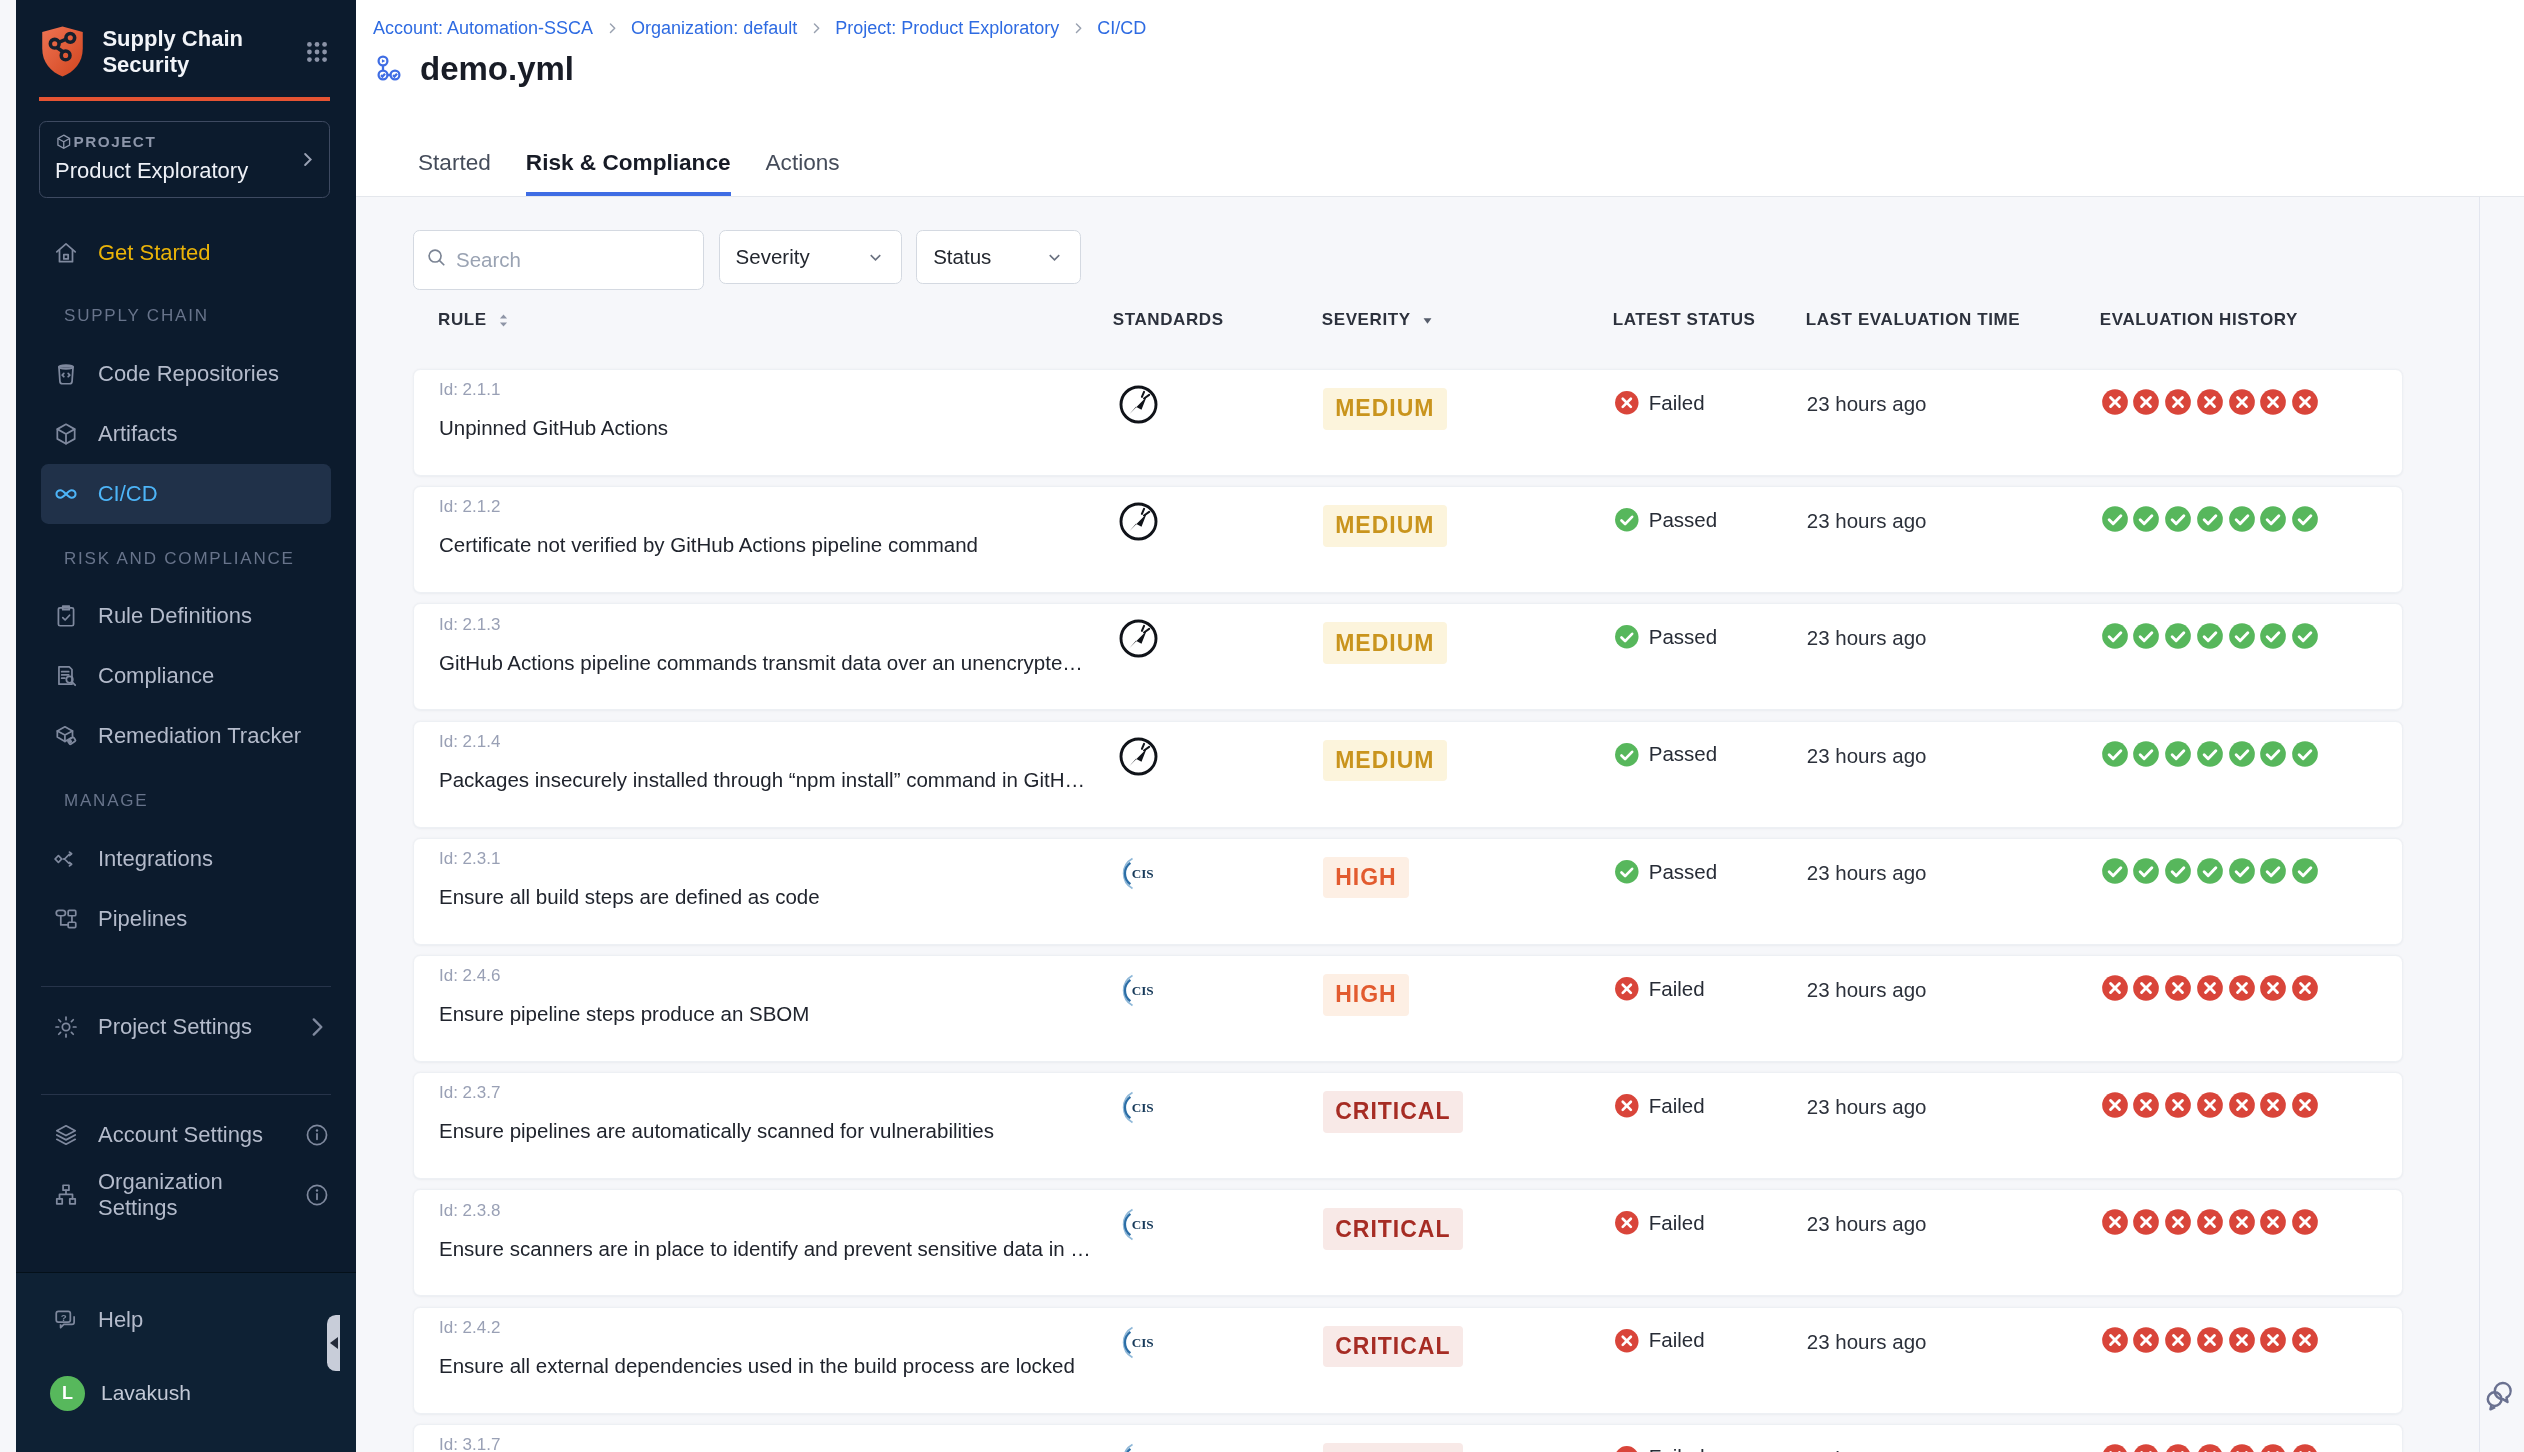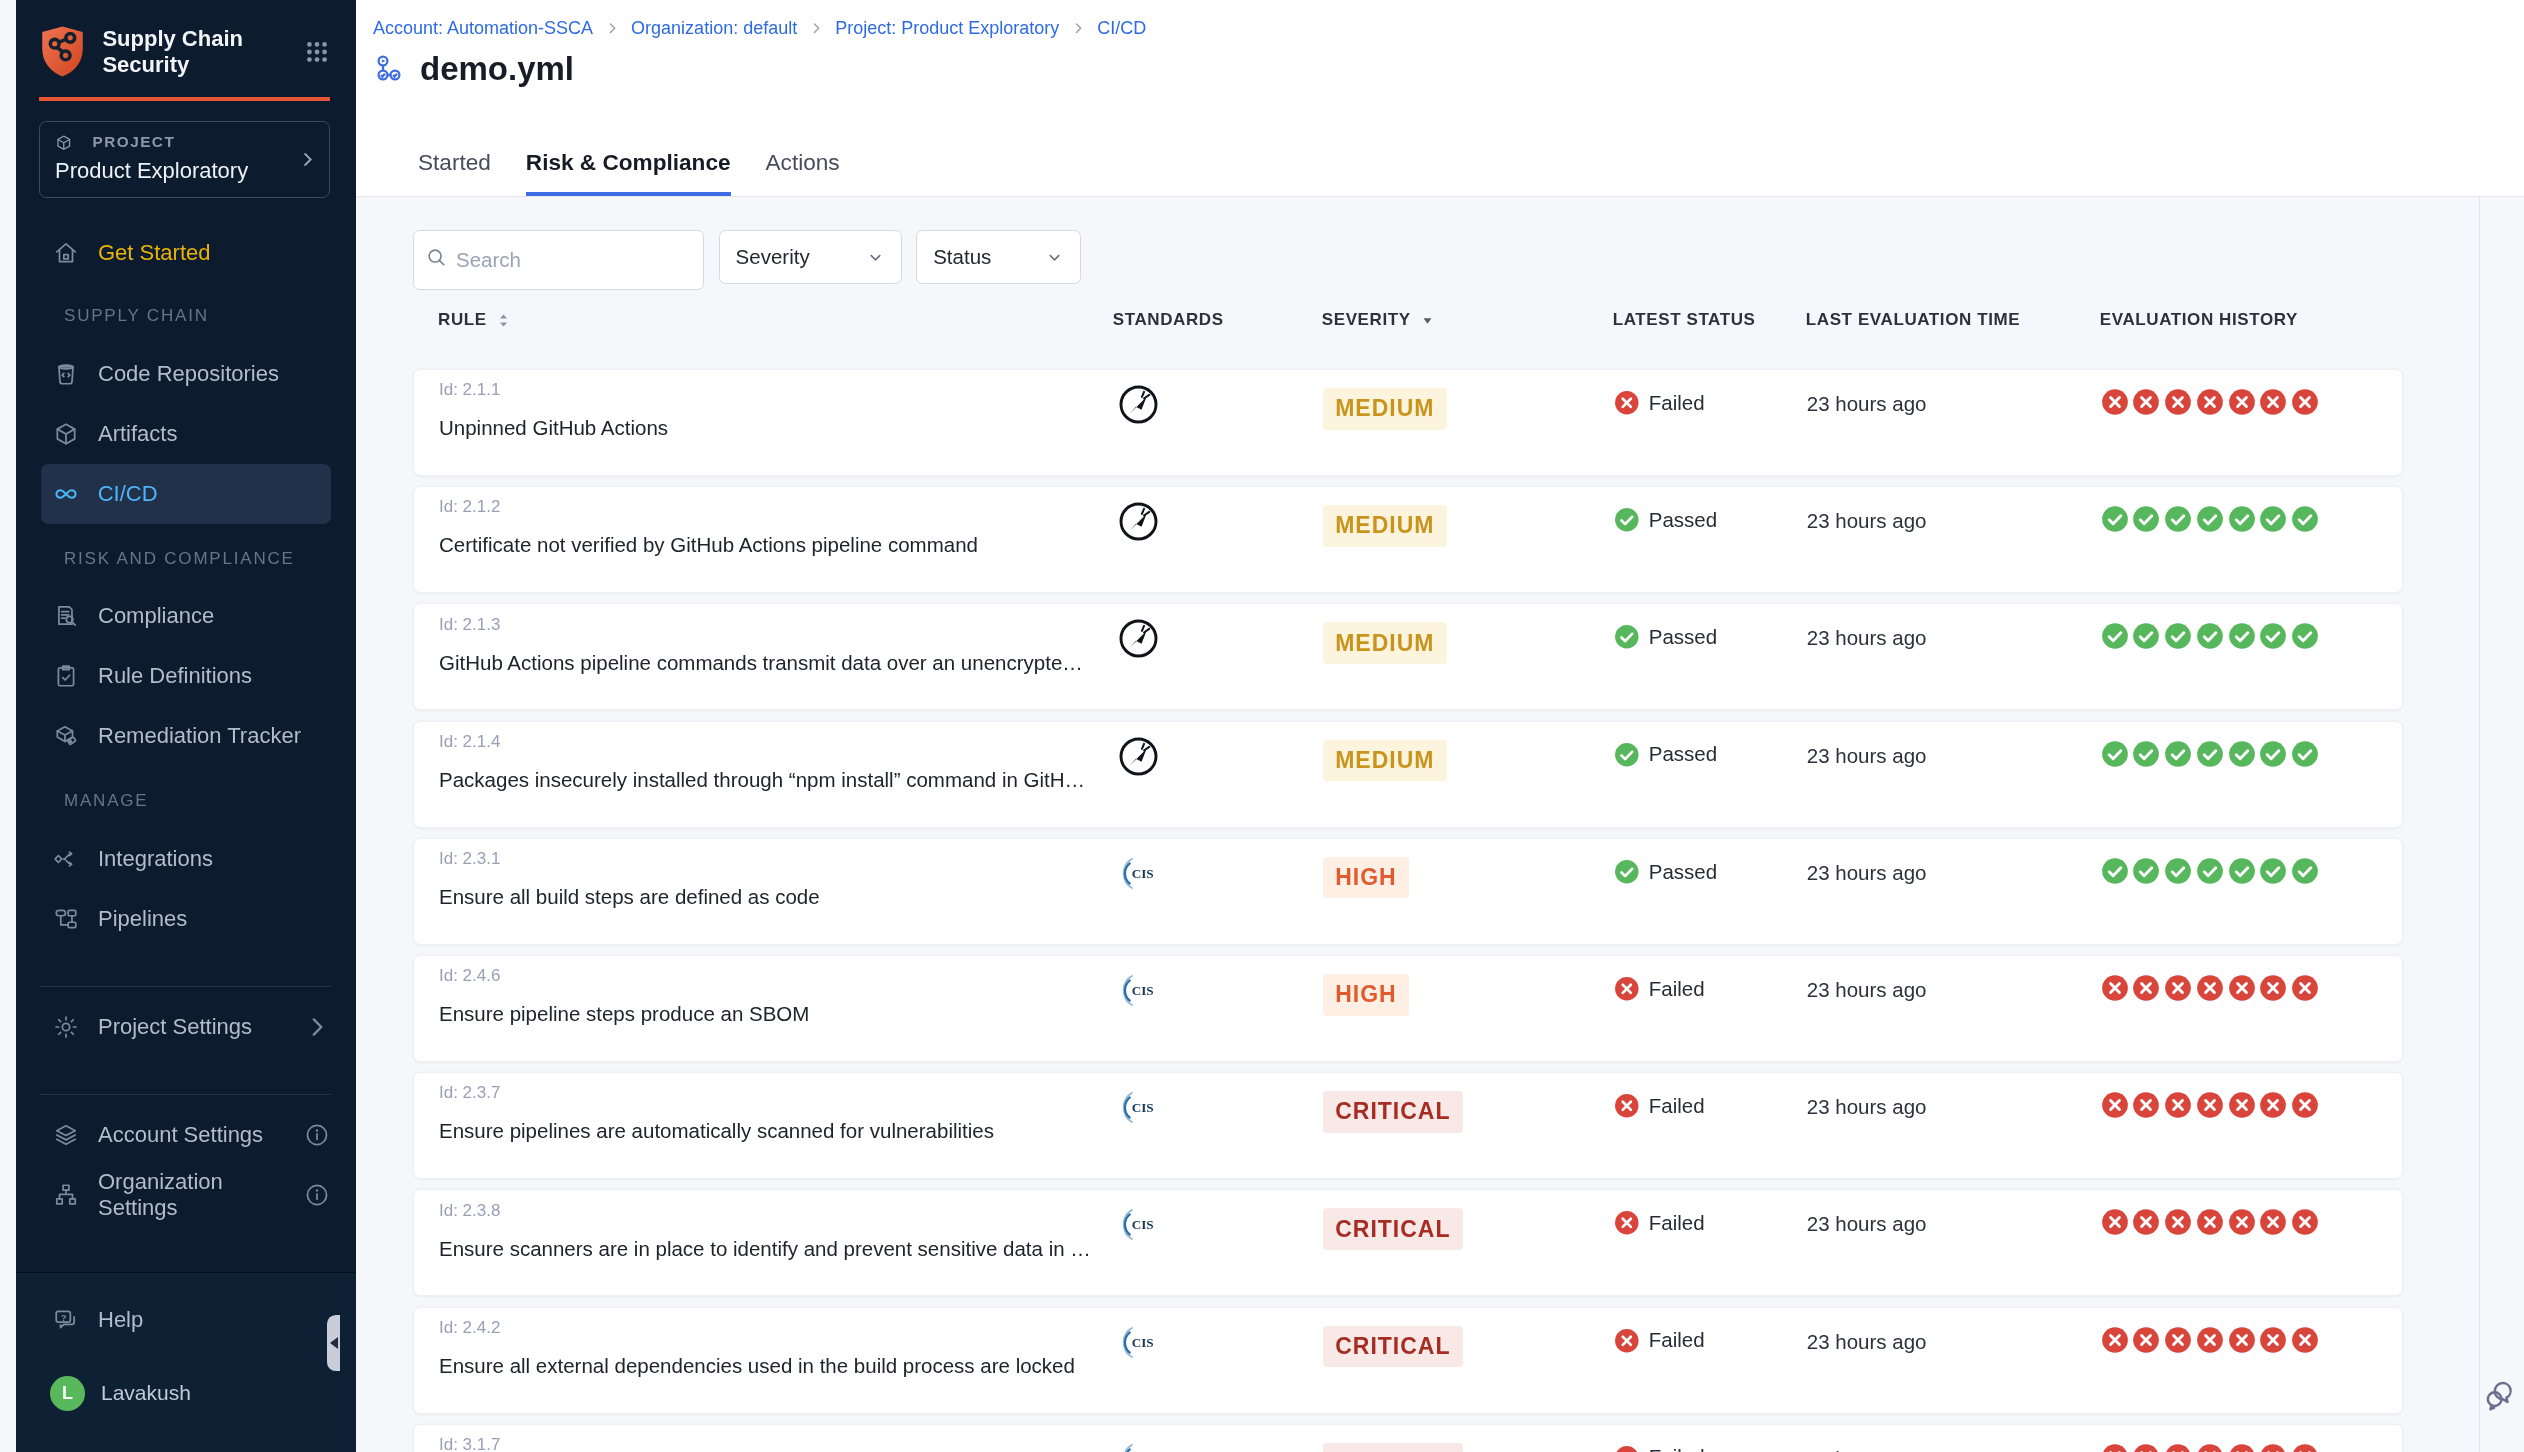--- a/index.html
+++ b/index.html
@@ -10,21 +10,21 @@
 
   
   .sidebar { position:absolute; left:16px; top:0; width:340px; height:1452px; background:#0c1b2d; z-index:5; }
   .logo-row { display:flex; align-items:center; gap:16px; padding:25px 26px 0 23.4px; }
   .shield { width:47px; height:53px; flex:0 0 auto; }
   .app-title { font-size:22px; font-weight:bold; color:#f2f4f8; line-height:26px; }
   .grid-btn { margin-left:auto; width:26px; height:26px; color:#8b93a7; cursor:pointer; }
   .brand-rule { height:3.7px; background:#e65433; margin:19px 26px 0 23.4px; }
   .project-card { margin:20.5px 26px 0 23.4px; height:77px; border:1.5px solid #3e4a61; border-radius:7.3px;
     padding:11px 14.6px; position:relative; cursor:pointer; }
-  .project-label-row { display:flex; align-items:flex-end; gap:20px; color:#8d96aa; }
+  .project-label-row { display:flex; align-items:center; gap:1px; color:#8d96aa; }
   .project-label { font-size:15.3px; font-weight:bold; letter-spacing:1.5px; }
   .project-name { font-size:22px; color:#eef1f7; margin-top:6.6px; }
   .project-chevron { position:absolute; right:11.7px; top:28px; width:19px; height:19px; color:#9aa2b4; }
 
   #nav .nav-item { height:60px; display:flex; align-items:center; gap:19px; padding:0 26px 0 37px;
     font-size:22px; color:#b4bbcb; cursor:pointer; position:relative; }
   #nav > .nav-item:first-child { margin-top:26px; height:57px; color:#eab308; }
   #nav .nav-item .icn { width:26px; height:26px; color:#7f899e; flex:0 0 auto; }
   #nav .nav-item.active { background:#203149; border-radius:7.3px; margin:0 25px; padding:0 1.5px 0 11.7px; color:#4db5f8; }
   #nav .nav-item.active .icn { color:#4db5f8; }
@@ -198,37 +198,37 @@
           <svg viewBox="0 0 24 24" fill="none" stroke="currentColor" stroke-width="1.9" stroke-linecap="round" stroke-linejoin="round">
             <path d="M7 15.5 C4.8 15.5 3.2 14 3.2 12 C3.2 10 4.8 8.5 7 8.5 C10 8.5 14 15.5 17 15.5 C19.2 15.5 20.8 14 20.8 12 C20.8 10 19.2 8.5 17 8.5 C14 8.5 10 15.5 7 15.5 Z"></path>
           </svg>
         </span>
         <span>CI/CD</span>
       </div>
       <div class="nav-section">RISK AND COMPLIANCE</div>
       <div class="nav-item">
         <span class="icn">
           <svg viewBox="0 0 24 24" fill="none" stroke="currentColor" stroke-width="1.6" stroke-linecap="round" stroke-linejoin="round">
+            <rect x="5" y="4.5" width="14" height="16.5" rx="1.5"></rect>
+            <rect x="9" y="2.8" width="6" height="3.4"></rect>
+            <path d="M9 13.5 l2.2 2.2 L15.3 11.3"></path>
+          </svg>
+        </span>
+        <span>Rule Definitions</span>
+      </div>
+      <div class="nav-item">
+        <span class="icn">
+          <svg viewBox="0 0 24 24" fill="none" stroke="currentColor" stroke-width="1.6" stroke-linecap="round" stroke-linejoin="round">
             <path d="M5.5 3.5 H15 L17.5 6 V19.5 H5.5 Z"></path>
             <path d="M8 8 h6.5 M8 11 h6.5 M8 14 h3"></path>
             <circle cx="15.3" cy="15.3" r="3"></circle>
             <path d="M17.5 17.5 L20.5 20.5"></path>
           </svg>
         </span>
         <span>Compliance</span>
-      </div>
-      <div class="nav-item">
-        <span class="icn">
-          <svg viewBox="0 0 24 24" fill="none" stroke="currentColor" stroke-width="1.6" stroke-linecap="round" stroke-linejoin="round">
-            <rect x="5" y="4.5" width="14" height="16.5" rx="1.5"></rect>
-            <rect x="9" y="2.8" width="6" height="3.4"></rect>
-            <path d="M9 13.5 l2.2 2.2 L15.3 11.3"></path>
-          </svg>
-        </span>
-        <span>Rule Definitions</span>
       </div>
       <div class="nav-item">
         <span class="icn">
           <svg viewBox="0 0 24 24" fill="none" stroke="currentColor" stroke-width="1.6" stroke-linecap="round" stroke-linejoin="round">
             <path d="M11 3.5 L18 7.3 V13 L11 17 L4 13 V7.3 Z"></path>
             <path d="M4 7.3 L11 11 L18 7.3 M11 11 V17"></path>
             <rect x="14" y="14.5" width="6.5" height="4.2" rx="1" transform="rotate(-35 17 16.5)"></rect>
             <circle cx="16" cy="17" r="0.8" fill="currentColor"></circle>
           </svg>
         </span>

